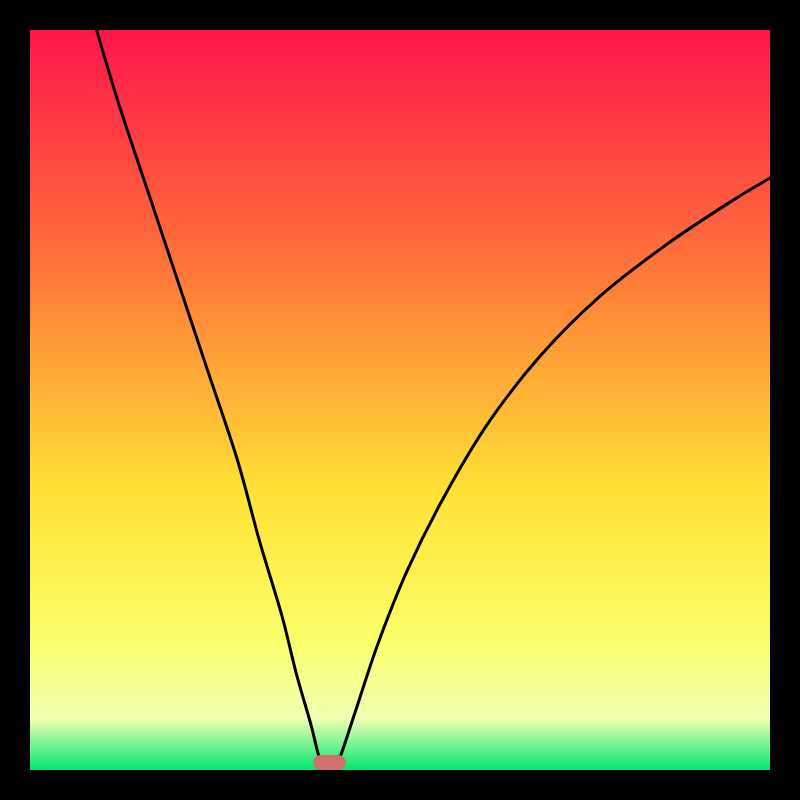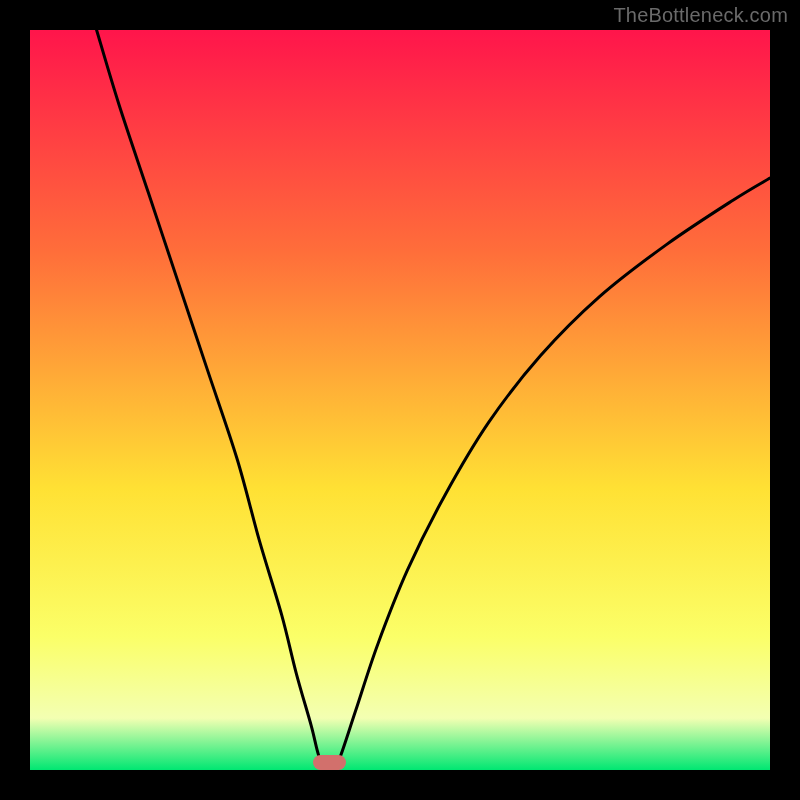--- a/index.html
+++ b/index.html
@@ -71,14 +71,13 @@
             <stop offset="100%" stop-color="#00e772"></stop>
           </linearGradient>
       </defs>
       <rect x="0" y="0" width="740" height="740" fill="url(#bg-grad)"></rect>
     </svg>
     <svg class="curve-svg" viewBox="0 0 740 740" preserveAspectRatio="none">
       <path id="curve-path" d="M 66.60 0.00 C 70.30 12.33, 80.17 46.87, 88.80 74.00 C 97.43 101.13, 108.53 133.20, 118.40 162.80 C 128.27 192.40, 138.13 222.00, 148.00 251.60 C 157.87 281.20, 167.73 310.80, 177.60 340.40 C 187.47 370.00, 198.57 400.83, 207.20 429.20 C 215.83 457.57, 222.00 484.70, 229.40 510.60 C 236.80 536.50, 245.43 562.40, 251.60 584.60 C 257.77 606.80, 261.47 625.30, 266.40 643.80 C 271.33 662.30, 277.50 682.03, 281.20 695.60 C 284.90 709.17, 286.13 717.80, 288.60 725.20 C 291.07 732.60, 293.53 737.53, 296.00 740.00 C 298.47 742.47, 300.93 742.47, 303.40 740.00 C 305.87 737.53, 307.10 735.07, 310.80 725.20 C 314.50 715.33, 319.43 699.30, 325.60 680.80 C 331.77 662.30, 339.17 637.63, 347.80 614.20 C 356.43 590.77, 366.30 564.87, 377.40 540.20 C 388.50 515.53, 400.83 490.87, 414.40 466.20 C 427.97 441.53, 442.77 415.63, 458.80 392.20 C 474.83 368.77, 492.10 346.57, 510.60 325.60 C 529.10 304.63, 548.83 284.90, 569.80 266.40 C 590.77 247.90, 614.20 230.63, 636.40 214.60 C 658.60 198.57, 685.73 181.30, 703.00 170.20 C 720.27 159.10, 733.83 151.70, 740.00 148.00 " fill="none" stroke="#000000" stroke-width="3" stroke-linecap="round" stroke-linejoin="round"></path>
     </svg>
     <div class="marker" id="marker" style="width: 33.3px; height: 14.8px; left: 283.05px; top: 725.2px; background: rgb(210, 112, 108);"></div>
   </div>
-  <div class="watermark">TheBottleneck.com</div>
 </div>
 
 </body></html>

